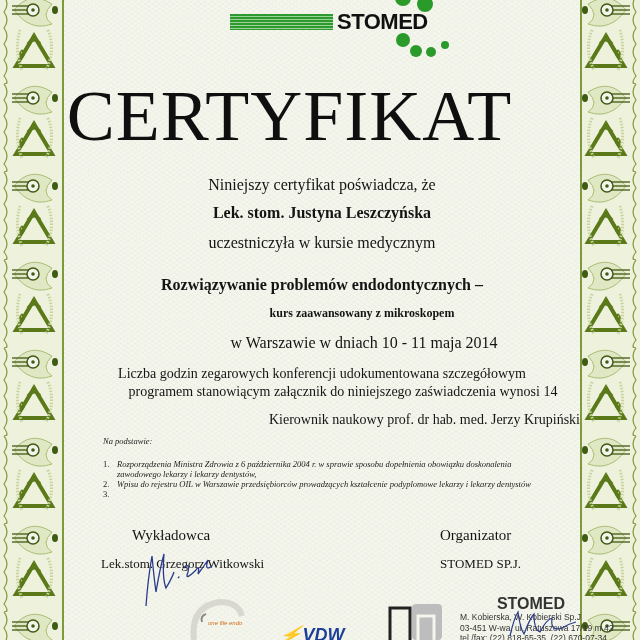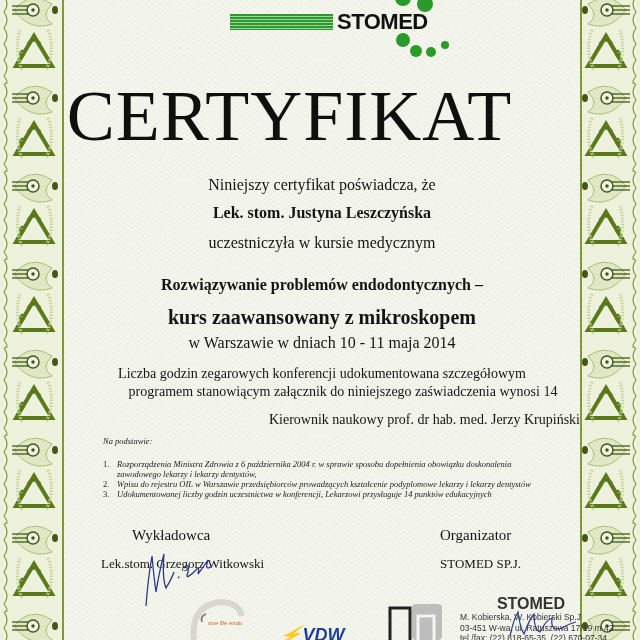--- a/index.html
+++ b/index.html
@@ -45,22 +45,22 @@
 
   .title {
     position: absolute; left: 0; width: 579px; top: 76px; text-align: center;
     font-size: 72px; letter-spacing: 1px; line-height: 80px; color: #0f0f0f;
   }
   .line { position: absolute; left: 64px; width: 516px; text-align: center; }
   .l-intro { top: 176px; font-size: 16px; }
   .l-name { top: 204px; font-size: 16px; font-weight: bold; }
   .l-part { top: 234px; font-size: 16px; }
   .l-course1 { top: 276px; font-size: 16px; font-weight: bold; }
-  .l-course2 { top: 306px; font-size: 20px; font-weight: bold; }
-  .l-place { top: 334px; font-size: 16px; }
+  .l-course2 { top: 306px; font-size: 12px; font-weight: bold; padding-left: 40px; }
+  .l-place { top: 334px; font-size: 16px; padding-left: 42px; }
   .l-hours1 { top: 366px; font-size: 14px; }
   .l-hours2 { top: 384px; font-size: 14px; padding-left: 21px; }
   .l-director { top: 412px; font-size: 14px; text-align: right; }
 
   .basis {
     position: absolute; left: 103px; top: 436px; width: 440px;
     font-size: 8.5px; font-style: italic; color: #222;
   }
   .basis .hdr { margin-bottom: 13px; }
   .basis ol { margin: 0; padding-left: 0; list-style: none; }
@@ -162,21 +162,21 @@
 <div class="line l-place">w Warszawie w dniach 10 - 11 maja 2014</div>
 <div class="line l-hours1">Liczba godzin zegarowych konferencji udokumentowana szczegółowym</div>
 <div class="line l-hours2">programem stanowiącym załącznik do niniejszego zaświadczenia wynosi 14</div>
 <div class="line l-director">Kierownik naukowy prof. dr hab. med. Jerzy Krupiński</div>
 
 <div class="basis">
   <div class="hdr">Na podstawie:</div>
   <ol>
     <li><span class="num">1.</span><span>Rozporządzenia Ministra Zdrowia z 6 października 2004 r. w sprawie sposobu dopełnienia obowiązku doskonalenia zawodowego lekarzy i lekarzy dentystów,</span></li>
     <li><span class="num">2.</span><span>Wpisu do rejestru OIL w Warszawie przedsiębiorców prowadzących kształcenie podyplomowe lekarzy i lekarzy dentystów</span></li>
-    <li><span class="num">3.</span><span>Udokumentowanej liczby godzin uczestnictwa w konferencji, Lekarzowi przysługuje 14 punktów edukacyjnych</span></li>
+    <li><span class="num">3.</span></li>
   </ol>
 </div>
 
 <div class="sig-left-title">Wykładowca</div>
 <div class="sig-left-name">Lek.stom. Grzegorz Witkowski</div>
 <svg class="signature" style="left:138px;top:548px;" width="80" height="60" viewBox="0 0 80 60">
   <path d="M8 58 Q10 30 14 8 Q16 30 18 44 Q22 20 26 6 Q24 30 28 40 Q34 30 36 24 M40 30 q2 -2 0 0 M46 20 Q52 14 50 24 Q46 34 58 22 Q62 16 60 26 Q66 18 70 12 Q66 24 74 18" fill="none" stroke="#2a3a8a" stroke-width="1.3"></path>
 </svg>
 
 <div class="sig-right-title">Organizator</div>

